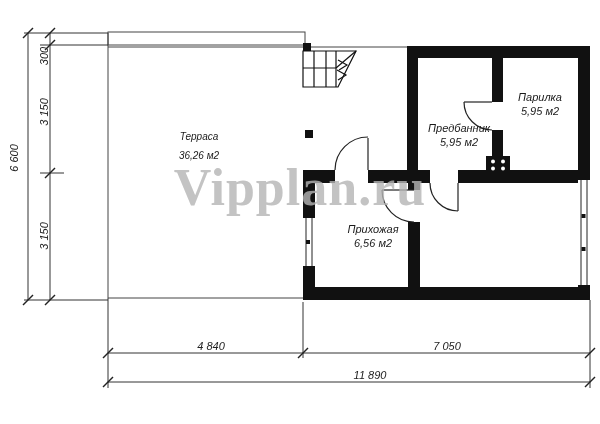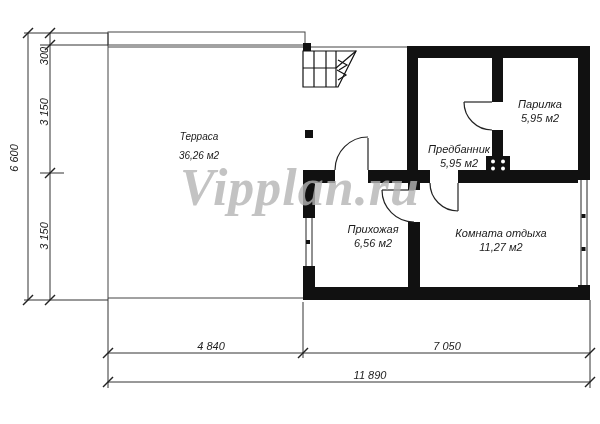--- a/index.html
+++ b/index.html
@@ -17,21 +17,21 @@
   .lbl.big{font-size:10px; line-height:19px;}
   .dim{
     position:absolute; font-style:italic; color:#222; font-size:11px;
     white-space:nowrap; transform:translate(-50%,-50%);
   }
   .dim.vert{transform:translate(-50%,-50%) rotate(-90deg);}
   .watermark{
     position:absolute; left:300px; top:187px; transform:translate(-50%,-50%);
     font-family:"Liberation Serif", serif; font-weight:bold;
     font-size:52px; color:#b5b5b5; opacity:.8; letter-spacing:1px;
-    z-index:28; white-space:nowrap;font-style:italic;
+    z-index:28; white-space:nowrap;
   }
 </style>
 </head>
 <body>
 
 <div class="canvas">
 
   <svg class="layer" width="600" height="424" viewBox="0 0 600 424">
     <g stroke="#444" stroke-width="1" fill="none">
       <rect x="108" y="32" width="197" height="13" fill="#fff"></rect>
@@ -141,35 +141,31 @@
         <circle cx="503" cy="168.5" r="2"></circle>
     </g>
   </svg>
 
   <div class="watermark">Vipplan.ru</div>
 
   <div class="lbl big" style="left:199px;top:146px;z-index:26">
     <div>Терраса</div>
     <div>36,26 м2</div>
   </div>
-  <div class="lbl" style="left:540px;top:111px;z-index:26">
+  <div class="lbl" style="left:540px;top:104px;z-index:26">
     <div>Парилка</div>
     <div>5,95 м2</div>
   </div>
-  <div class="lbl" style="left:459px;top:156px;z-index:26">
+  <div class="lbl" style="left:459px;top:135px;z-index:26">
     <div>Предбанник</div>
     <div>5,95 м2</div>
   </div>
   <div class="lbl" style="left:373px;top:236px;z-index:26">
     <div>Прихожая</div>
     <div>6,56 м2</div>
-  </div>
-  <div class="lbl" style="left:501px;top:240px;z-index:26">
-    <div>Комната отдыха</div>
-    <div>11,27 м2</div>
   </div>
 
   <div class="dim vert" style="left:14px;top:158px">6 600</div>
   <div class="dim vert" style="left:44px;top:56px">300</div>
   <div class="dim vert" style="left:44px;top:112px">3 150</div>
   <div class="dim vert" style="left:44px;top:236px">3 150</div>
   <div class="dim" style="left:211px;top:346px">4 840</div>
   <div class="dim" style="left:447px;top:346px">7 050</div>
   <div class="dim" style="left:370px;top:375px">11 890</div>
 

